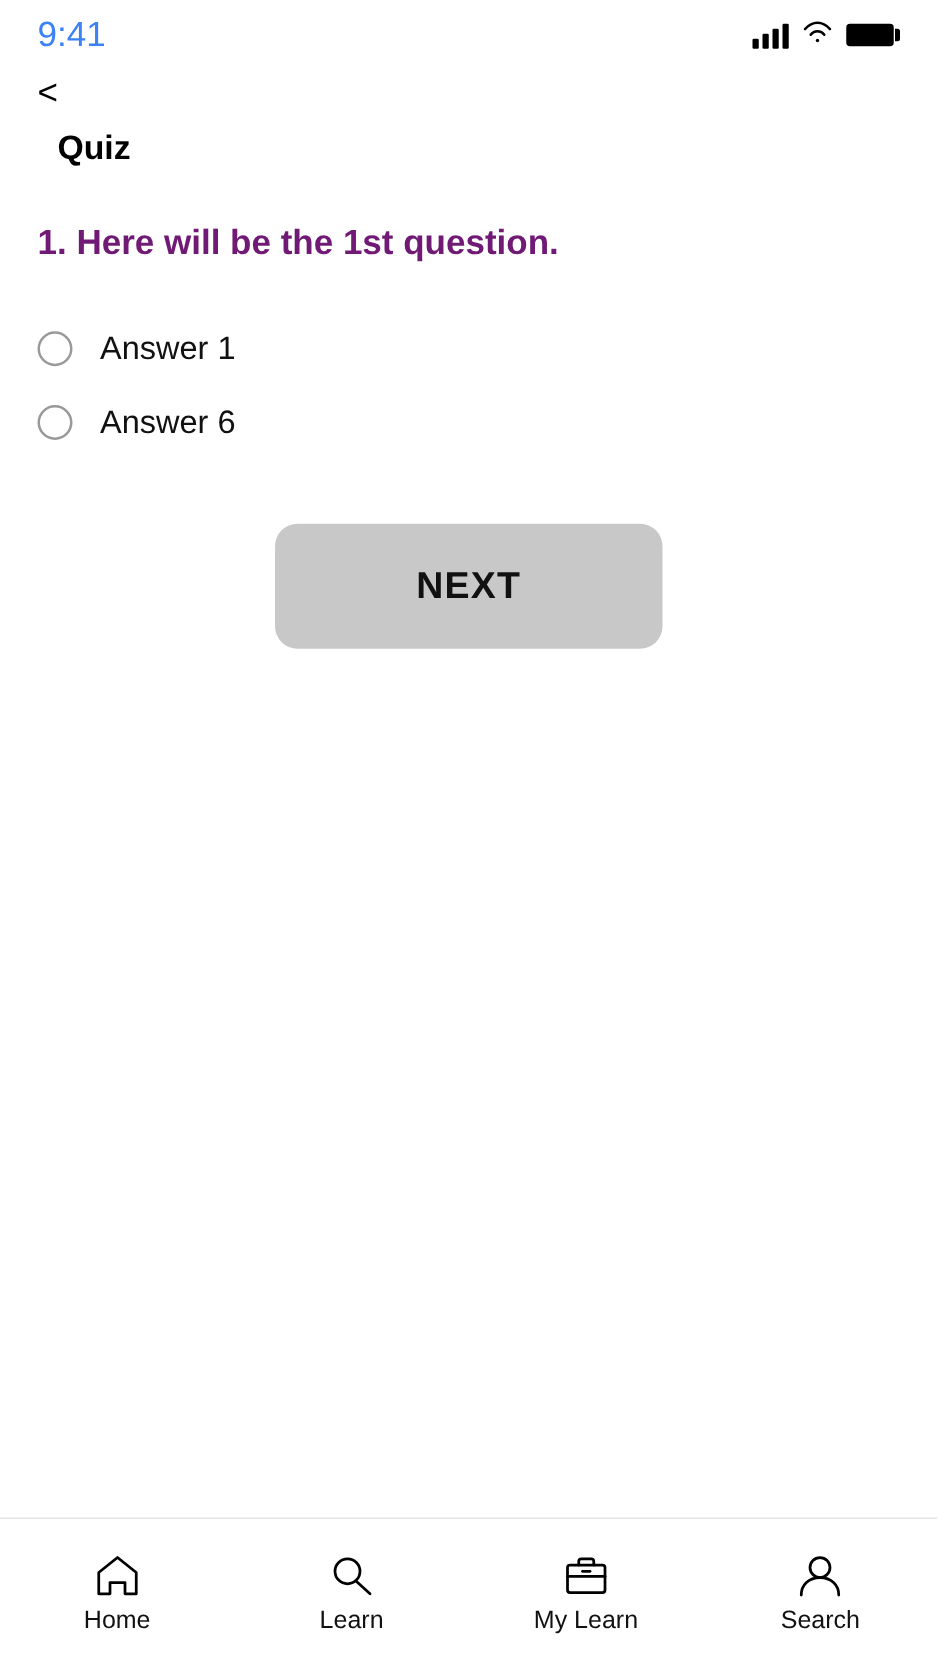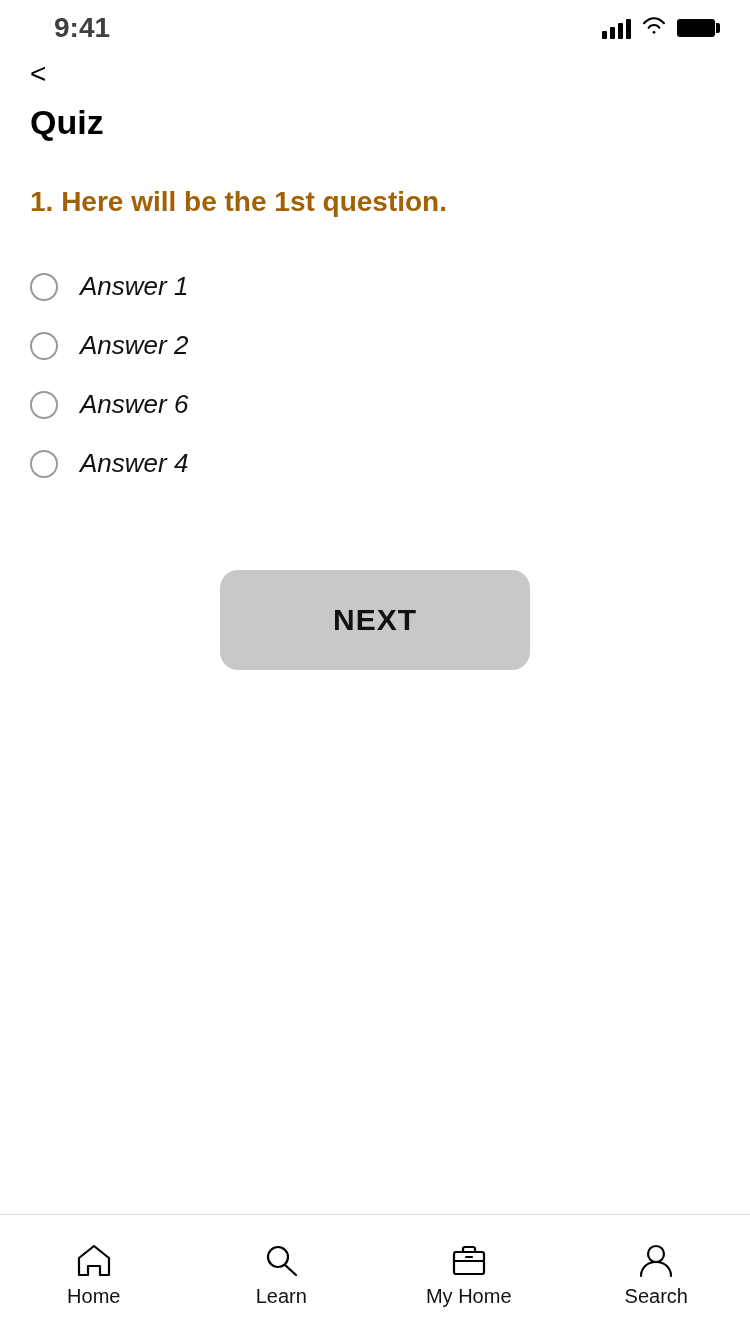--- a/index.html
+++ b/index.html
@@ -16,23 +16,22 @@
     
     .status-bar {
       display: flex;
       justify-content: space-between;
       align-items: center;
       padding: 14px 30px 8px 30px;
       height: 50px;
     }
     .status-time {
       font-size: 28px;
-      font-weight: 700;
-      color: #404040;
-      margin-left: 24px;
+      font-weight: 400;
+      color: #3b82f6;
     }
     .status-icons {
       display: flex;
       align-items: center;
       gap: 10px;
     }
     .signal-bars {
       display: flex;
       align-items: flex-end;
       gap: 3px;
@@ -79,65 +78,65 @@
     .back-chevron {
       font-size: 28px;
       color: #000;
       font-weight: 300;
       line-height: 1;
     }
 
     
     .page-title {
       padding: 10px 30px 20px 30px;
-      font-size: 34px;
+      font-size: 27px;
       font-weight: 700;
       color: #000;
+      margin-left: 16px;
     }
 
     
     .quiz-content {
       padding: 20px 30px;
     }
     .question-text {
       font-size: 28px;
       font-weight: 700;
-      color: #a16207;
+      color: #701a75;
       line-height: 1.4;
       margin-bottom: 36px;
     }
 
     
     .answer-option {
       display: flex;
       align-items: center;
       gap: 22px;
       padding: 14px 0;
       cursor: pointer;
-      font-style: italic;
     }
     .radio-circle {
       width: 28px;
       height: 28px;
       border-radius: 50%;
       border: 2px solid #999;
       background: #fff;
       flex-shrink: 0;
     }
     .answer-label {
       font-size: 26px;
       color: #111;
       font-weight: 400;
     }
 
     
     .next-btn-wrap {
       display: flex;
       justify-content: center;
-      margin-top: 77px;
+      margin-top: 52px;
       align-items: flex-end;
     }
     .next-btn {
       width: 310px;
       height: 100px;
       background: #c8c8c8;
       border: none;
       border-radius: 18px;
       font-size: 30px;
       font-weight: 700;
@@ -223,29 +222,21 @@
 
 <div class="quiz-content">
   <div class="question-text">1. Here will be the 1st question.</div>
 
   <div class="answer-option">
     <div class="radio-circle"></div>
     <span class="answer-label">Answer 1</span>
   </div>
   <div class="answer-option">
     <div class="radio-circle"></div>
-    <span class="answer-label">Answer 2</span>
-  </div>
-  <div class="answer-option">
-    <div class="radio-circle"></div>
     <span class="answer-label">Answer 6</span>
-  </div>
-  <div class="answer-option">
-    <div class="radio-circle"></div>
-    <span class="answer-label">Answer 4</span>
   </div>
 
   <div class="next-btn-wrap">
     <button class="next-btn">NEXT</button>
   </div>
 </div>
 
 <nav class="bottom-nav">
 
   <div class="nav-item">
@@ -269,21 +260,21 @@
 
   <div class="nav-item">
     <div class="nav-icon">
       <svg class="nav-svg" viewBox="0 0 38 36">
         <rect x="4" y="10" width="30" height="22" rx="2"></rect>
         <path d="M13 10 L13 7 C13 5.9 13.9 5 15 5 L23 5 C24.1 5 25 5.9 25 7 L25 10"></path>
         <line x1="4" y1="19" x2="34" y2="19"></line>
         <line x1="16" y1="15" x2="22" y2="15"></line>
       </svg>
     </div>
-    <span class="nav-label">My Home</span>
+    <span class="nav-label">My Learn</span>
   </div>
 
 
   <div class="nav-item">
     <div class="nav-icon">
       <svg class="nav-svg" viewBox="0 0 38 36">
         <circle cx="19" cy="12" r="8"></circle>
         <path d="M4 34 C4 26 10 20 19 20 C28 20 34 26 34 34"></path>
       </svg>
     </div>

